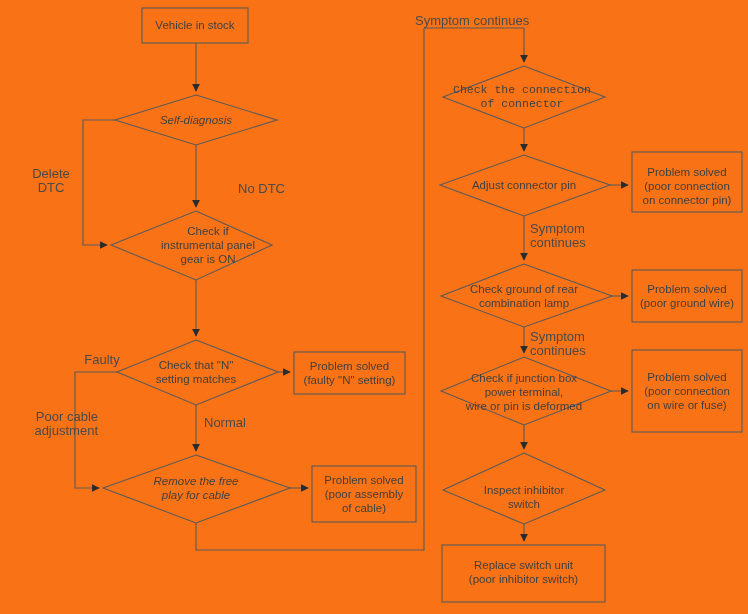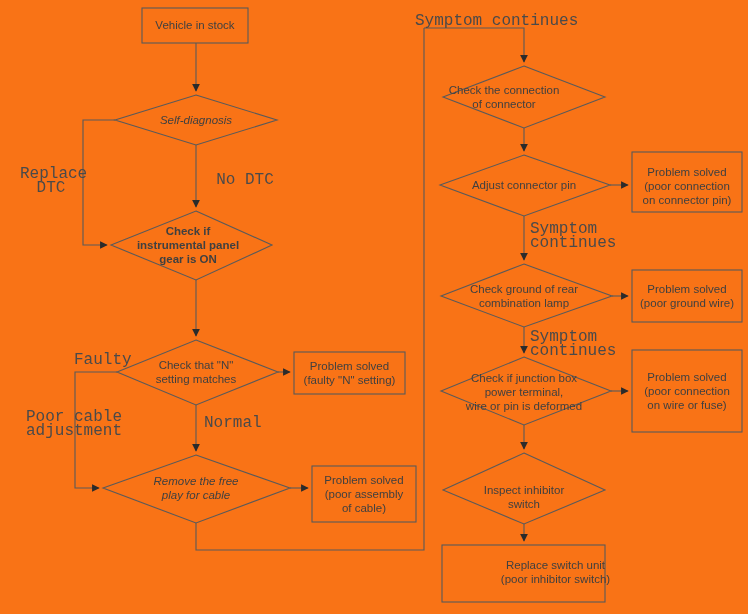--- a/index.html
+++ b/index.html
@@ -30,25 +30,24 @@
     color: #404040;
     font-size: 11.5px;
     line-height: 14px;
     white-space: pre;
     pointer-events: none;
   }
   .edge-label {
     position: absolute;
     text-align: center;
     color: #4a4a4a;
-    font-size: 16px;
+    font-size: 13px;
     line-height: 14px;
     white-space: pre;
     pointer-events: none;
-    font-family: Liberation Mono, monospace;
   }
   .shape-hit {
     position: absolute;
   }
 </style>
 </head>
 <body>
 
 <div id="canvas">
 
@@ -129,38 +128,38 @@
 
       <path d="M 524 524 L 524 541" marker-end="url(#arrow)"></path>
 
     </g>
   </svg>
 
   <div class="node-text" style="left:142px; top:18px; width:106px;">Vehicle in stock</div>
 
   <div class="node-text" style="left:116px; top:113px; width:160px;font-style:italic;">Self-diagnosis</div>
 
-  <div class="node-text" style="left:108px; top:224px; width:160px;font-weight:bold;">Check if
+  <div class="node-text" style="left:128px; top:224px; width:160px;">Check if
 instrumental panel
 gear is ON</div>
 
   <div class="node-text" style="left:121px; top:358px; width:150px;">Check that "N"
 setting matches</div>
 
   <div class="node-text" style="left:121px; top:474px; width:150px;font-style:italic;">Remove the free
 play for cable</div>
 
   <div class="node-text" style="left:294px; top:359px; width:111px;">Problem solved
 (faulty "N" setting)</div>
 
   <div class="node-text" style="left:310px; top:473px; width:108px;">Problem solved
 (poor assembly
 of cable)</div>
 
-  <div class="node-text" style="left:424px; top:83px; width:160px;">Check the connection
+  <div class="node-text" style="left:442px; top:83px; width:160px;font-family:Liberation Mono, monospace;">Check the connection
 of connector</div>
 
   <div class="node-text" style="left:444px; top:282px; width:160px;">Check ground of rear
 combination lamp</div>
 
   <div class="node-text" style="left:444px; top:178px; width:160px;">Adjust connector pin</div>
 
   <div class="node-text" style="left:444px; top:371px; width:160px;">Check if junction box
 power terminal,
 wire or pin is deformed</div>
@@ -172,27 +171,27 @@
 (poor connection
 on connector pin)</div>
 
   <div class="node-text" style="left:630px; top:282px; width:114px;">Problem solved
 (poor ground wire)</div>
 
   <div class="node-text" style="left:630px; top:370px; width:114px;">Problem solved
 (poor connection
 on wire or fuse)</div>
 
-  <div class="node-text" style="left:442px; top:558px; width:163px;margin-left:32px;">Replace switch unit
+  <div class="node-text" style="left:442px; top:558px; width:163px;">Replace switch unit
 (poor inhibitor switch)</div>
 
-  <div class="edge-label" style="left:20px; top:167px; width:62px;">Replace
+  <div class="edge-label" style="left:20px; top:167px; width:62px;">Delete
 DTC</div>
 
-  <div class="edge-label" style="left:205px; top:173px; width:80px; text-align:center;">No DTC</div>
+  <div class="edge-label" style="left:205px; top:182px; width:80px; text-align:right;">No DTC</div>
 
   <div class="edge-label" style="left:74px; top:353px; width:56px;">Faulty</div>
 
   <div class="edge-label" style="left:204px; top:416px; width:70px; text-align:left;">Normal</div>
 
   <div class="edge-label" style="left:6px; top:410px; width:72px; text-align:right;margin-left:20px;">Poor cable
 adjustment</div>
 
   <div class="edge-label" style="left:415px; top:14px; width:130px; text-align:left;">Symptom continues</div>
 

